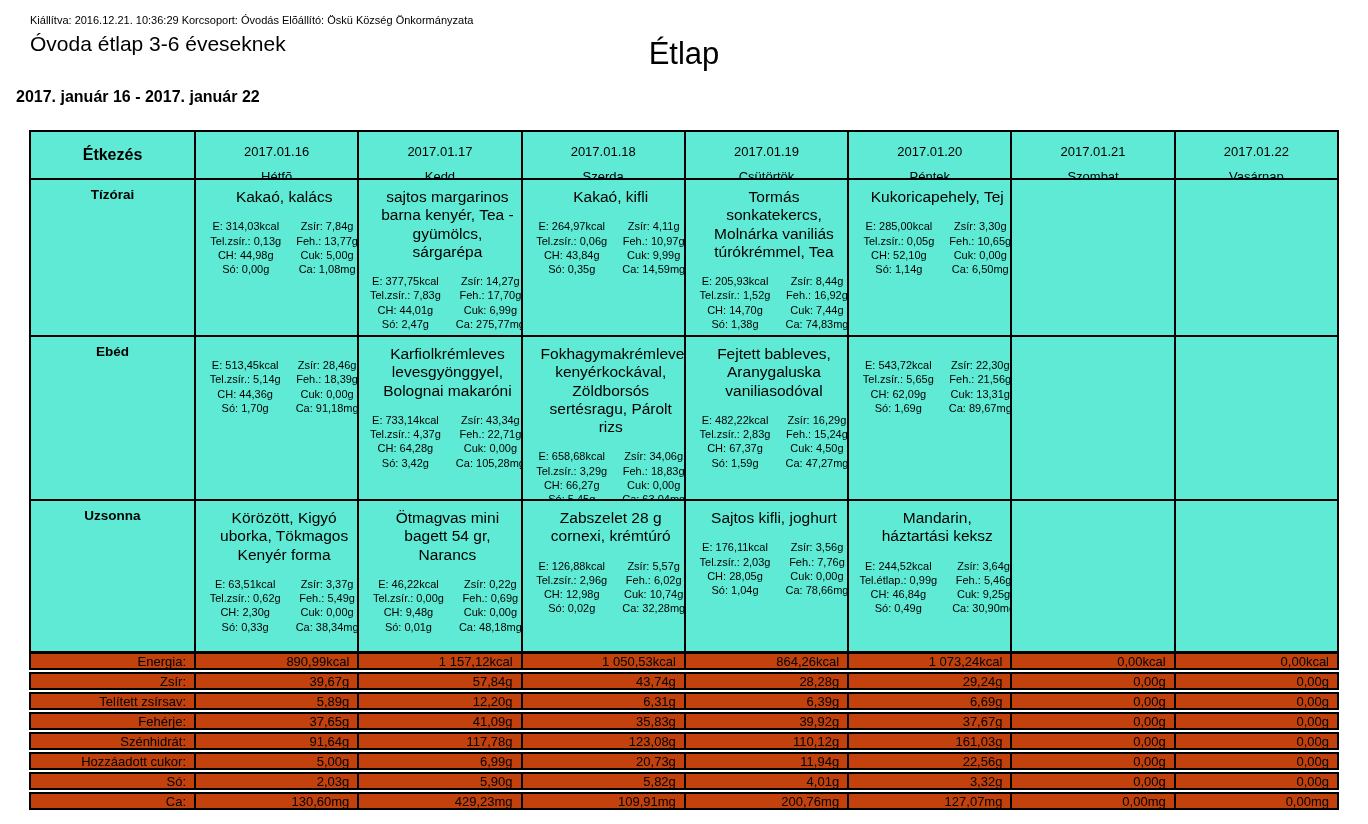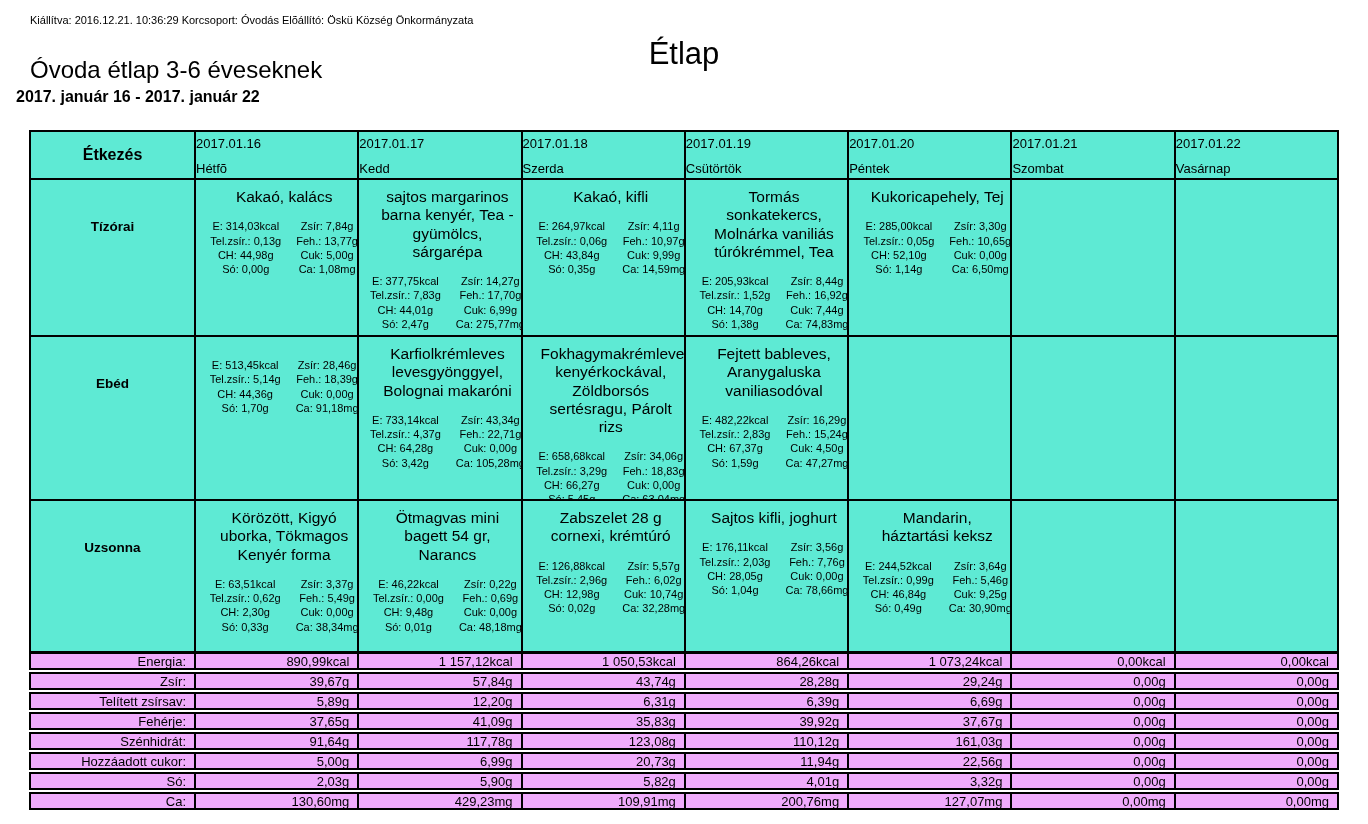--- a/index.html
+++ b/index.html
@@ -3,49 +3,49 @@
 <meta charset="utf-8">
 <style>
   * { box-sizing: border-box; }
   html,body { margin:0; padding:0; }
   body {
     width:1368px; height:824px; background:#ffffff; color:#000000;
     font-family:"Liberation Sans","DejaVu Sans",sans-serif;
     position:relative; overflow:hidden;
   }
   .issued { position:absolute; left:30px; top:14px; font-size:11px; white-space:nowrap; }
-  .left-title { position:absolute; left:30px; top:56px; font-size:24px; }
+  .left-title { position:absolute; left:30px; top:32px; font-size:21px; }
   .main-title { position:absolute; left:0; width:100%; top:36px; text-align:center; font-size:31px; }
   .date-range { position:absolute; left:0; width:100%; top:88px; font-size:16px; font-weight:bold;margin-left:16px; }
 
   #menuTable { position:absolute; left:29px; top:130px; }
   #summaryTable { position:absolute; left:29px; top:650px; }
 
   .grid-row {
     display:grid; grid-template-columns:163px repeat(7,1fr);
     width:1310px; border:2px solid #000; border-top:none; background:#5eead4;
   }
   .grid-row.first { border-top:2px solid #000; }
   .grid-row > div { border-left:2px solid #000; overflow:hidden; }
   .grid-row > div:first-child { border-left:none; }
 
   .header-row { height:50px; }
   .corner-cell { display:flex; align-items:center; justify-content:center; font-weight:bold; font-size:16px; }
-  .hdr-cell { text-align:left; font-size:13px; padding-top:4px; }
+  .hdr-cell { text-align:center; font-size:13px; padding-top:12px; }
   .hdr-date { margin-bottom:10px; }
 
-  .meal-label-cell { padding-top:7px; text-align:center; font-weight:bold; font-size:13.5px;margin-top:32px; }
+  .meal-label-cell { padding-top:7px; text-align:center; font-weight:bold; font-size:13.5px; }
   .menu-cell { padding:8px 3px 0 18px; }
   .food-name { font-size:15.5px; line-height:1.18; text-align:center; }
   .nutri { margin-top:13px; display:flex; justify-content:center; gap:15px; font-size:11px; line-height:1.3; }
   .ncol { text-align:center; white-space:nowrap; }
 
   .sum-row {
     display:grid; grid-template-columns:163px repeat(7,1fr);
-    width:1310px; border:2px solid #000; margin-top:2px; height:18px; background:#f0abfc;
+    width:1310px; border:2px solid #000; margin-top:2px; height:18px; background:#c2410c;
   }
   .sum-row > div {
     border-left:2px solid #000; font-size:13px;
     display:flex; align-items:center; justify-content:flex-end;
     padding-right:8px; overflow:hidden; white-space:nowrap;
   }
   .sum-row > div:first-child { border-left:none; }
 </style>
 </head>
 <body>
@@ -240,20 +240,34 @@
           </div>
           <div class="ncol">
             <div class="nline">Zsír: 16,29g</div>
             <div class="nline">Feh.: 15,24g</div>
             <div class="nline">Cuk: 4,50g</div>
             <div class="nline">Ca: 47,27mg</div>
           </div>
         </div>
       </div>
       <div class="menu-cell">
+        <div class="nutri">
+          <div class="ncol">
+            <div class="nline">E: 543,72kcal</div>
+            <div class="nline">Tel.zsír.: 5,65g</div>
+            <div class="nline">CH: 62,09g</div>
+            <div class="nline">Só: 1,69g</div>
+          </div>
+          <div class="ncol">
+            <div class="nline">Zsír: 22,30g</div>
+            <div class="nline">Feh.: 21,56g</div>
+            <div class="nline">Cuk: 13,31g</div>
+            <div class="nline">Ca: 89,67mg</div>
+          </div>
+        </div>
       </div>
       <div class="menu-cell"></div>
       <div class="menu-cell"></div>
     </div>
     <div class="grid-row meal-row" style="height: 152px;">
       <div class="meal-label-cell">Uzsonna</div>
       <div class="menu-cell">
         <div class="food-name">Körözött, Kigyó uborka, Tökmagos Kenyér forma</div>
         <div class="nutri">
           <div class="ncol">
@@ -319,21 +333,21 @@
             <div class="nline">Cuk: 0,00g</div>
             <div class="nline">Ca: 78,66mg</div>
           </div>
         </div>
       </div>
       <div class="menu-cell">
         <div class="food-name">Mandarin, háztartási keksz</div>
         <div class="nutri">
           <div class="ncol">
             <div class="nline">E: 244,52kcal</div>
-            <div class="nline">Tel.zsír.: 0,99g</div>
+            <div class="nline">Tel.étlap.: 0,99g</div>
             <div class="nline">CH: 46,84g</div>
             <div class="nline">Só: 0,49g</div>
           </div>
           <div class="ncol">
             <div class="nline">Zsír: 3,64g</div>
             <div class="nline">Feh.: 5,46g</div>
             <div class="nline">Cuk: 9,25g</div>
             <div class="nline">Ca: 30,90mg</div>
           </div>
         </div>

